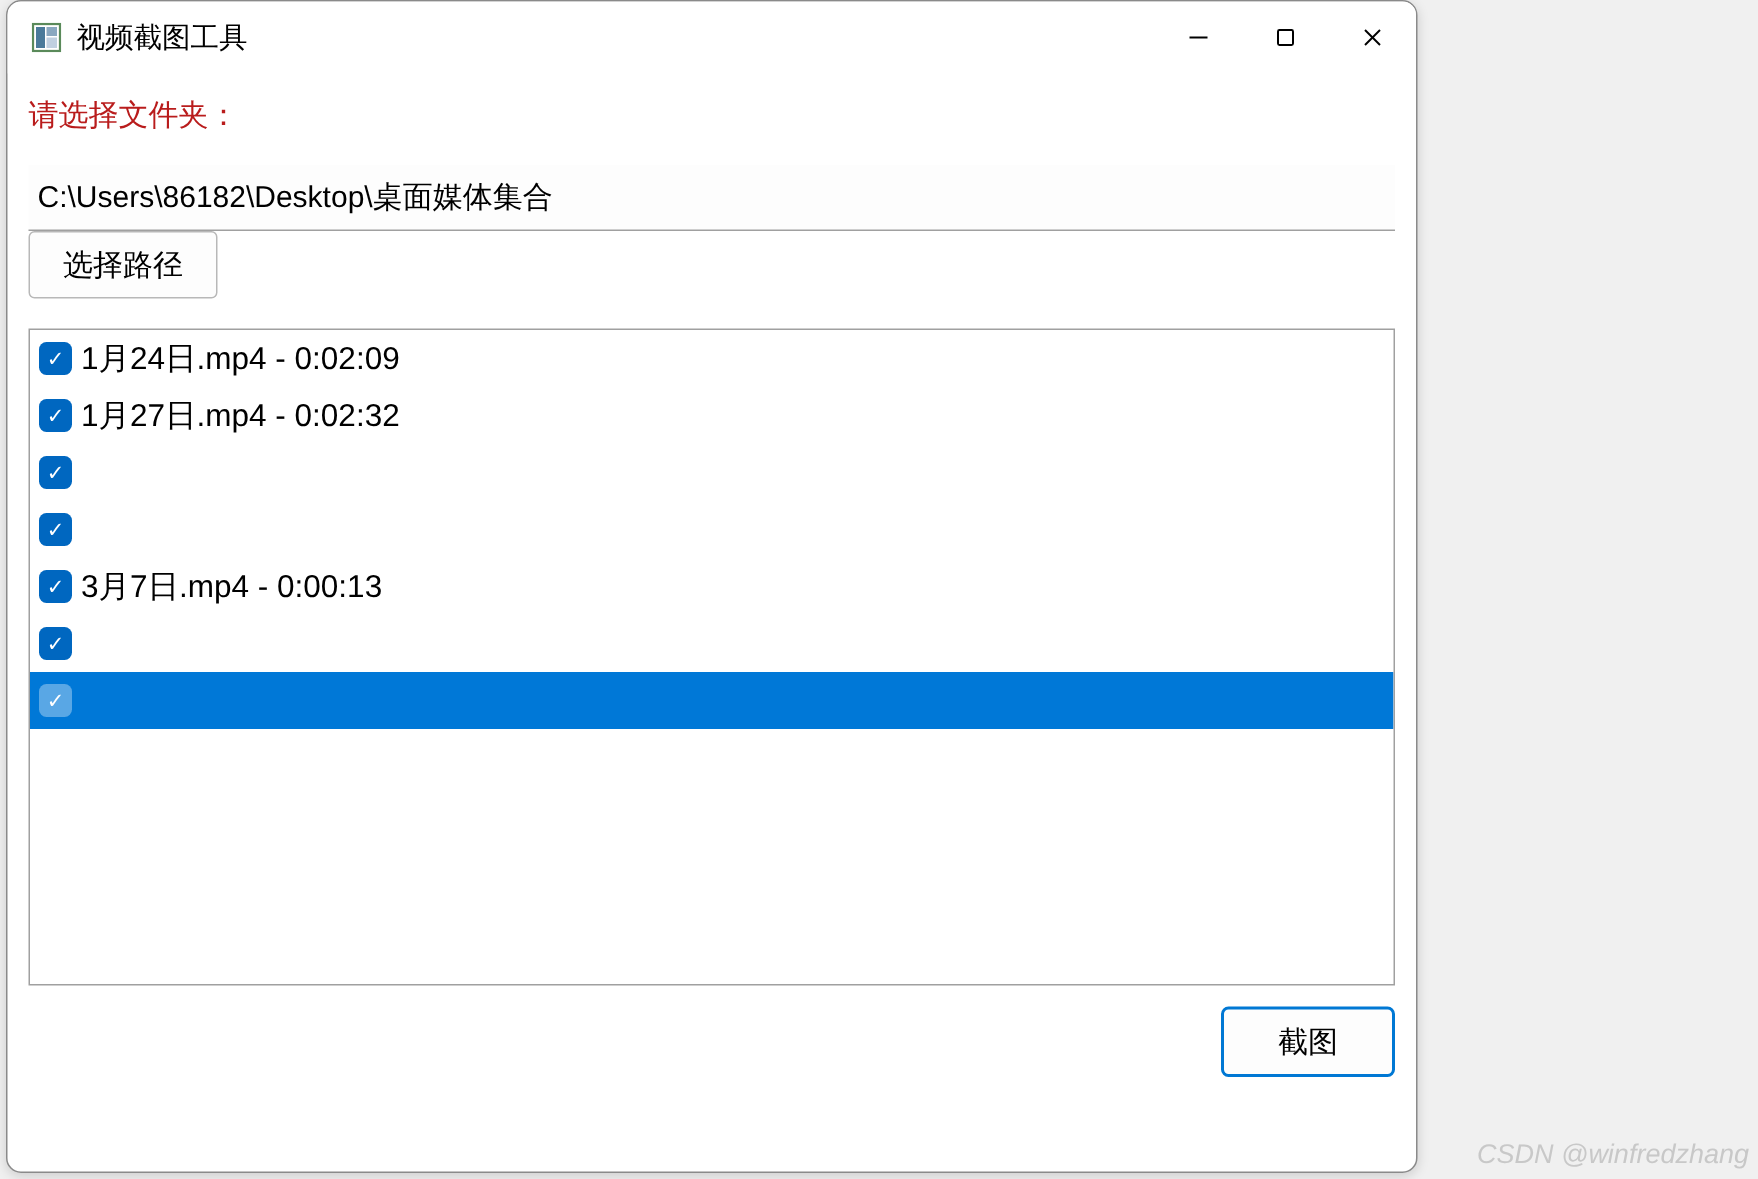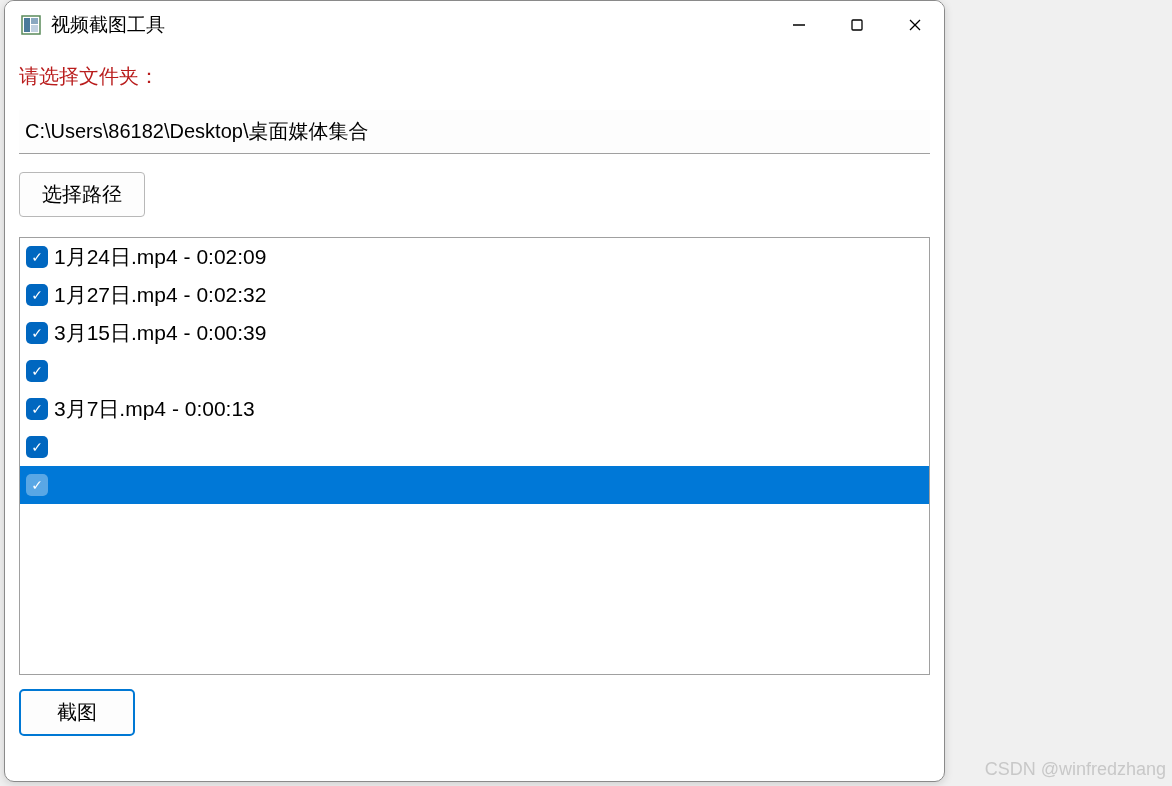--- a/index.html
+++ b/index.html
@@ -74,21 +74,20 @@
       width: 100%;
       height: 44px;
       border: none;
       border-bottom: 1px solid #a0a0a0;
       background: #fdfdfd;
       font-size: 20px;
       padding: 4px 6px;
       color: #000;
       font-family: inherit;
       outline: none;
-      margin-bottom: 18px;
     }
     .select-path-btn {
       background: #fdfdfd;
       border: 1px solid #b8b8b8;
       border-radius: 4px;
       padding: 8px 22px;
       font-size: 20px;
       cursor: pointer;
       font-family: inherit;
       margin-bottom: 20px;
@@ -130,41 +129,42 @@
     .checkmark {
       color: #fff;
       font-size: 14px;
       line-height: 1;
     }
     .file-label {
       white-space: nowrap;
     }
     .bottom-bar {
       display: flex;
-      justify-content: flex-start;
+      justify-content: flex-end;
       padding: 14px 0;
     }
     .screenshot-btn {
       background: #fdfdfd;
       border: 2px solid #0078d4;
       border-radius: 5px;
       padding: 8px 36px;
       font-size: 20px;
       cursor: pointer;
       font-family: inherit;
       color: #000;
     }
     .watermark {
       position: absolute;
       right: 6px;
       bottom: 6px;
       font-size: 18px;
       color: #c8c8c8;
       font-family: Arial, sans-serif;
       pointer-events: none;
+      font-style: italic;
     }
   </style>
 </head>
 <body>
 
 <div class="window">
   <div class="titlebar">
     <div class="titlebar-left">
       <span class="app-icon">
         <svg width="20" height="20" viewBox="0 0 20 20">
@@ -211,21 +211,20 @@
         <div class="file-item">
           <span class="checkbox checked">
             <span class="checkmark">✓</span>
           </span>
           <span class="file-label">1月27日.mp4 - 0:02:32</span>
         </div>
         <div class="file-item">
           <span class="checkbox checked">
             <span class="checkmark">✓</span>
           </span>
-          <span class="file-label">3月15日.mp4 - 0:00:39</span>
         </div>
         <div class="file-item">
           <span class="checkbox checked">
             <span class="checkmark">✓</span>
           </span>
         </div>
         <div class="file-item">
           <span class="checkbox checked">
             <span class="checkmark">✓</span>
           </span>

